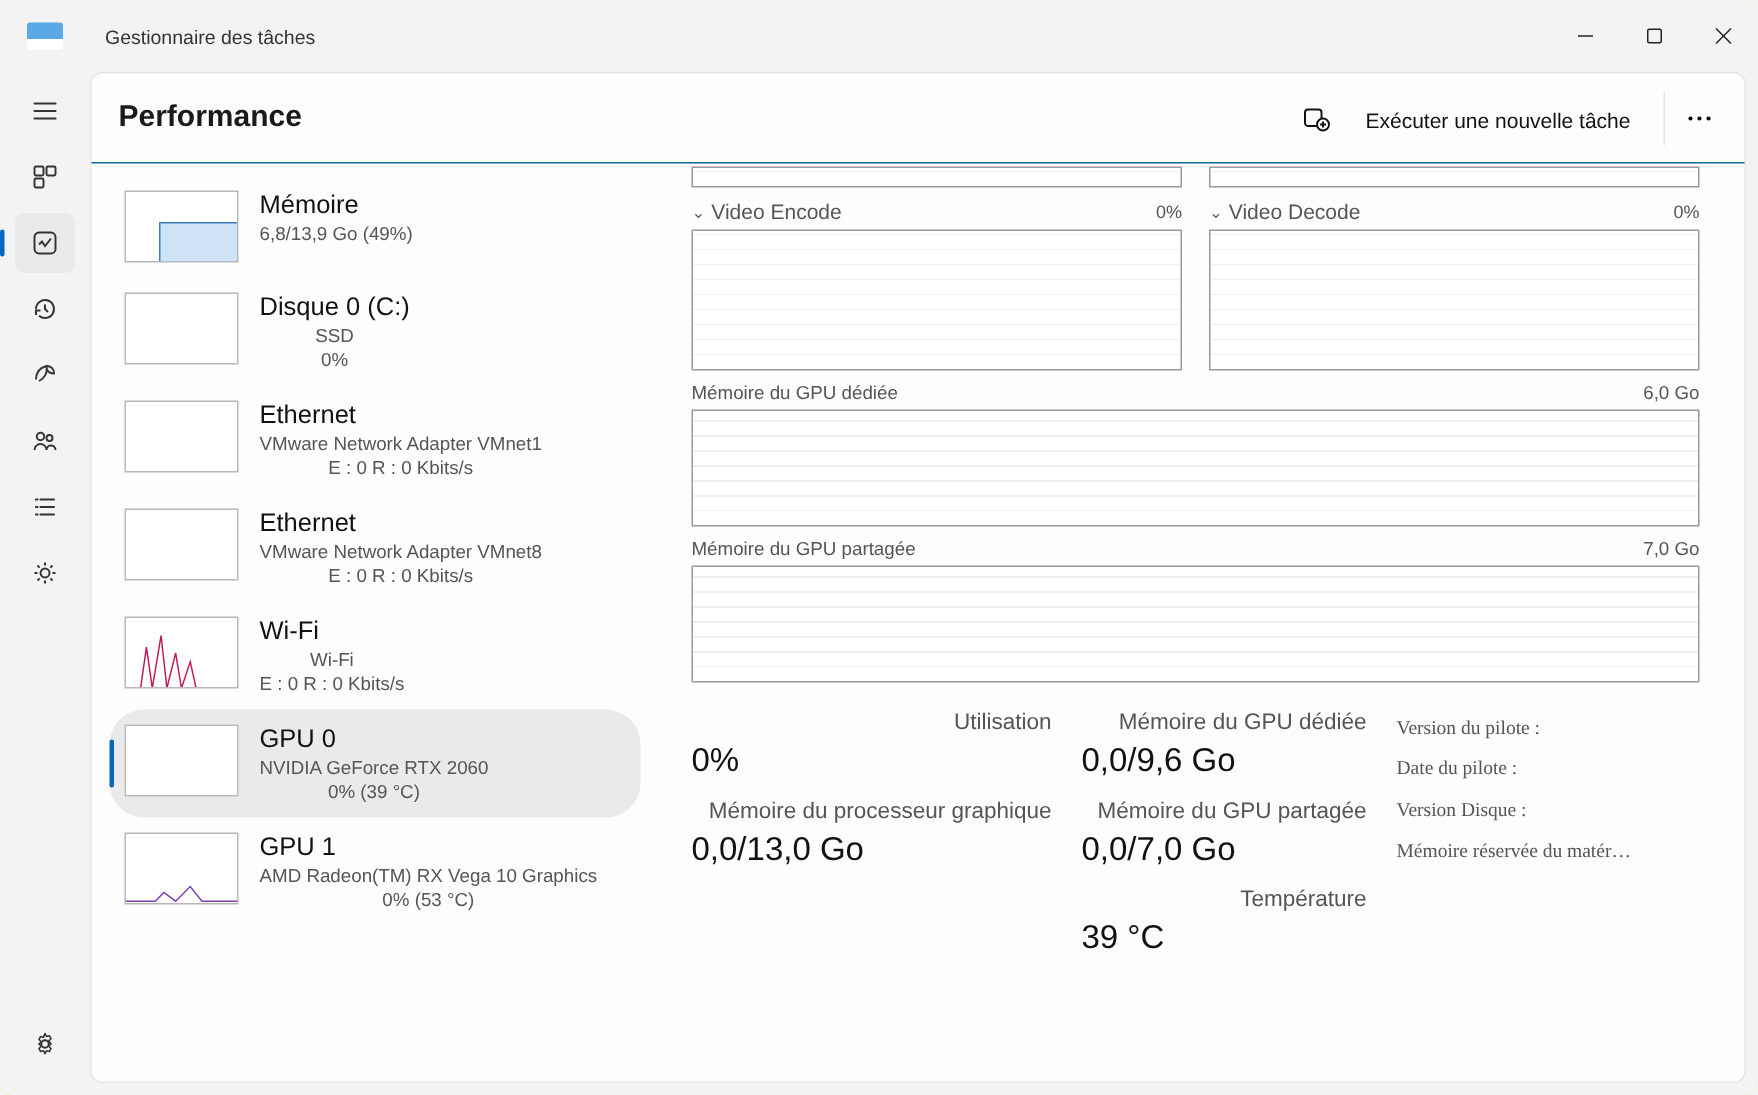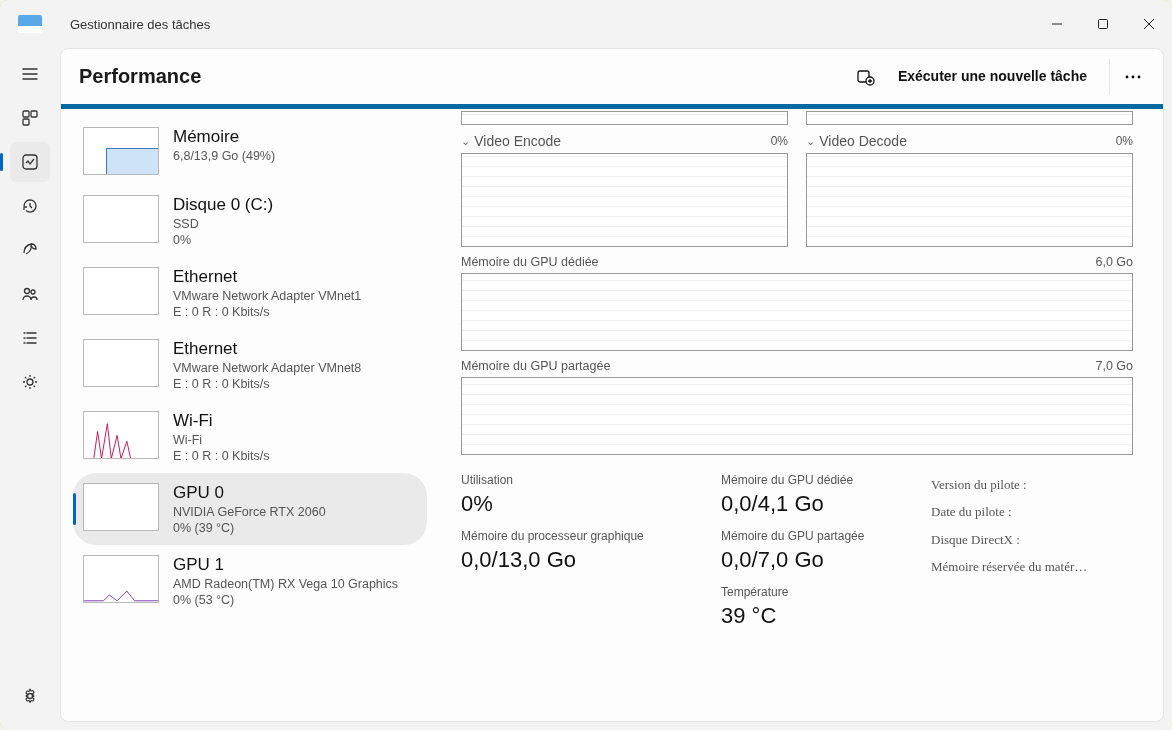--- a/index.html
+++ b/index.html
@@ -17,61 +17,61 @@
 .body { flex: 1; display: flex; min-height: 0; background: #f3f3f3; }
 
 .navrail { width: 60px; display: flex; flex-direction: column; align-items: center; padding-top: 6px; gap: 4px; }
 .navbtn { width: 40px; height: 40px; display:flex; align-items:center; justify-content:center; border-radius:6px; color:#333; }
 .navbtn.active { background: #eaeaea; position: relative; }
 .navbtn.active::before { content:""; position:absolute; left:-10px; width:3px; height:18px; background:#0067c0; border-radius:2px; }
 .navrail .spacer { flex:1; }
 
 .content { flex: 1; display:flex; flex-direction:column; margin: 0 8px 8px 0; background:#fdfdfd; border-radius:8px; border:1px solid #e5e5e5; min-height:0; }
 
-.topbar { height: 60px; display:flex; align-items:center; padding: 0 18px; border-bottom:5px solid #0369a1; }
+.topbar { height: 60px; display:flex; align-items:center; padding: 0 18px; border-bottom:1px solid #0369a1; }
 .topbar .pagetitle { font-size:20px; font-weight:600; }
 .topbar .spacer { flex:1; }
-.runbtn { display:flex; align-items:flex-start; gap:23px; padding:6px 12px; border-radius:4px; font-size:14px; color:#111;font-weight:bold; }
+.runbtn { display:flex; align-items:flex-end; gap:23px; padding:6px 12px; border-radius:4px; font-size:14px; color:#111; }
 .runbtn svg { width:18px; height:18px; }
 .morebtn { width:36px; height:36px; display:flex; align-items:center; justify-content:center; border-left:1px solid #e5e5e5; margin-left:10px; padding-left:10px; }
 
 .main { flex:1; display:flex; min-height:0; }
 
 .sidepanel { width: 370px; overflow-y:auto; padding: 8px 4px 8px 12px; position:relative; }
 .sidepanel::-webkit-scrollbar { width:4px; }
 .sidepanel::-webkit-scrollbar-thumb { background:#c0c0c0; border-radius:2px; }
 
 .item { display:flex; gap:14px; padding:10px 10px; border-radius:6px; cursor:pointer; }
 .item.selected { background:#eaeaea; position:relative;border-radius:23px; }
 .item.selected::before { content:""; position:absolute; left:0; top:20px; bottom:20px; width:3px; background:#0067c0; border-radius:2px; }
 .thumb { width:76px; height:48px; border:1px solid #b8b8b8; background:#fff; flex-shrink:0; position:relative; overflow:hidden; }
 .item-body { display:flex; flex-direction:column; gap:2px; min-width:0; }
 .item-title { font-size:17px; font-weight:400; color:#111; }
-.item-sub { font-size:12.5px; color:#555; white-space:nowrap; }
+.item-sub { font-size:12.5px; color:#555; white-space:nowrap;text-align:center; }
 
 .detail { flex:1; padding: 8px 30px 12px 30px; overflow:hidden; display:flex; flex-direction:column; }
 
 .chartrow { display:flex; gap:18px; margin-bottom:8px; }
 .chartcell { flex:1; }
 .chartlabel { display:flex; align-items:center; gap:4px; font-size:14px; color:#555; margin-bottom:4px; }
 .chartlabel .spacer { flex:1; }
 .chartlabel .val { font-size:12px; color:#555; }
 .chev { font-size:11px; color:#666; }
 .graph { height:94px; border:1px solid #999; background:repeating-linear-gradient(0deg,#fff,#fff 9px,#f0f0f0 9px,#f0f0f0 10px),repeating-linear-gradient(90deg,#fff,#fff 24px,#f0f0f0 24px,#f0f0f0 25px); }
 .graph.tiny { height:14px; }
 
 .fullchart { margin-bottom:8px; }
 .fullchart .lbl { display:flex; justify-content:space-between; font-size:12.5px; color:#555; margin-bottom:4px; }
 .fullchart .graph { height:78px; }
 
 .stats { display:flex; gap:20px; margin-top:10px; }
 .statcol { display:flex; flex-direction:column; gap:4px; }
 .statcol.w1 { width:240px; }
 .statcol.w2 { width:190px; }
-.stat-lbl { font-size:12px; color:#555; }
+.stat-lbl { font-size:15px; color:#555;text-align:right; }
 .stat-val { font-size:22px; color:#111; margin-bottom:8px; }
 .info-lbl { font-size:13px; color:#555; line-height:1.8;font-family:Liberation Serif, serif; }
 
 
 .thumb.mem::after { content:""; position:absolute; left:30%; right:0; bottom:0; height:55%; background:#cfe3f7; border-top:1px solid #3a7dbf; border-left:1px solid #3a7dbf; }
 .thumb.wifi svg, .thumb.gpu1 svg { position:absolute; inset:0; }
 </style>
 </head>
 <body>
 
@@ -301,30 +301,30 @@
 
           <div class="stats">
             <div class="statcol w1">
               <div class="stat-lbl">Utilisation</div>
               <div class="stat-val">0%</div>
               <div class="stat-lbl">Mémoire du processeur graphique</div>
               <div class="stat-val">0,0/13,0 Go</div>
             </div>
             <div class="statcol w2">
               <div class="stat-lbl">Mémoire du GPU dédiée</div>
-              <div class="stat-val">0,0/4,1 Go</div>
+              <div class="stat-val">0,0/9,6 Go</div>
               <div class="stat-lbl">Mémoire du GPU partagée</div>
               <div class="stat-val">0,0/7,0 Go</div>
               <div class="stat-lbl">Température</div>
               <div class="stat-val">39 °C</div>
             </div>
             <div class="statcol">
               <div class="info-lbl">Version du pilote :</div>
               <div class="info-lbl">Date du pilote :</div>
-              <div class="info-lbl">Disque DirectX :</div>
+              <div class="info-lbl">Version Disque :</div>
               <div class="info-lbl">Mémoire réservée du matér…</div>
             </div>
           </div>
 
         </div>
 
       </div>
     </div>
 
   </div>

